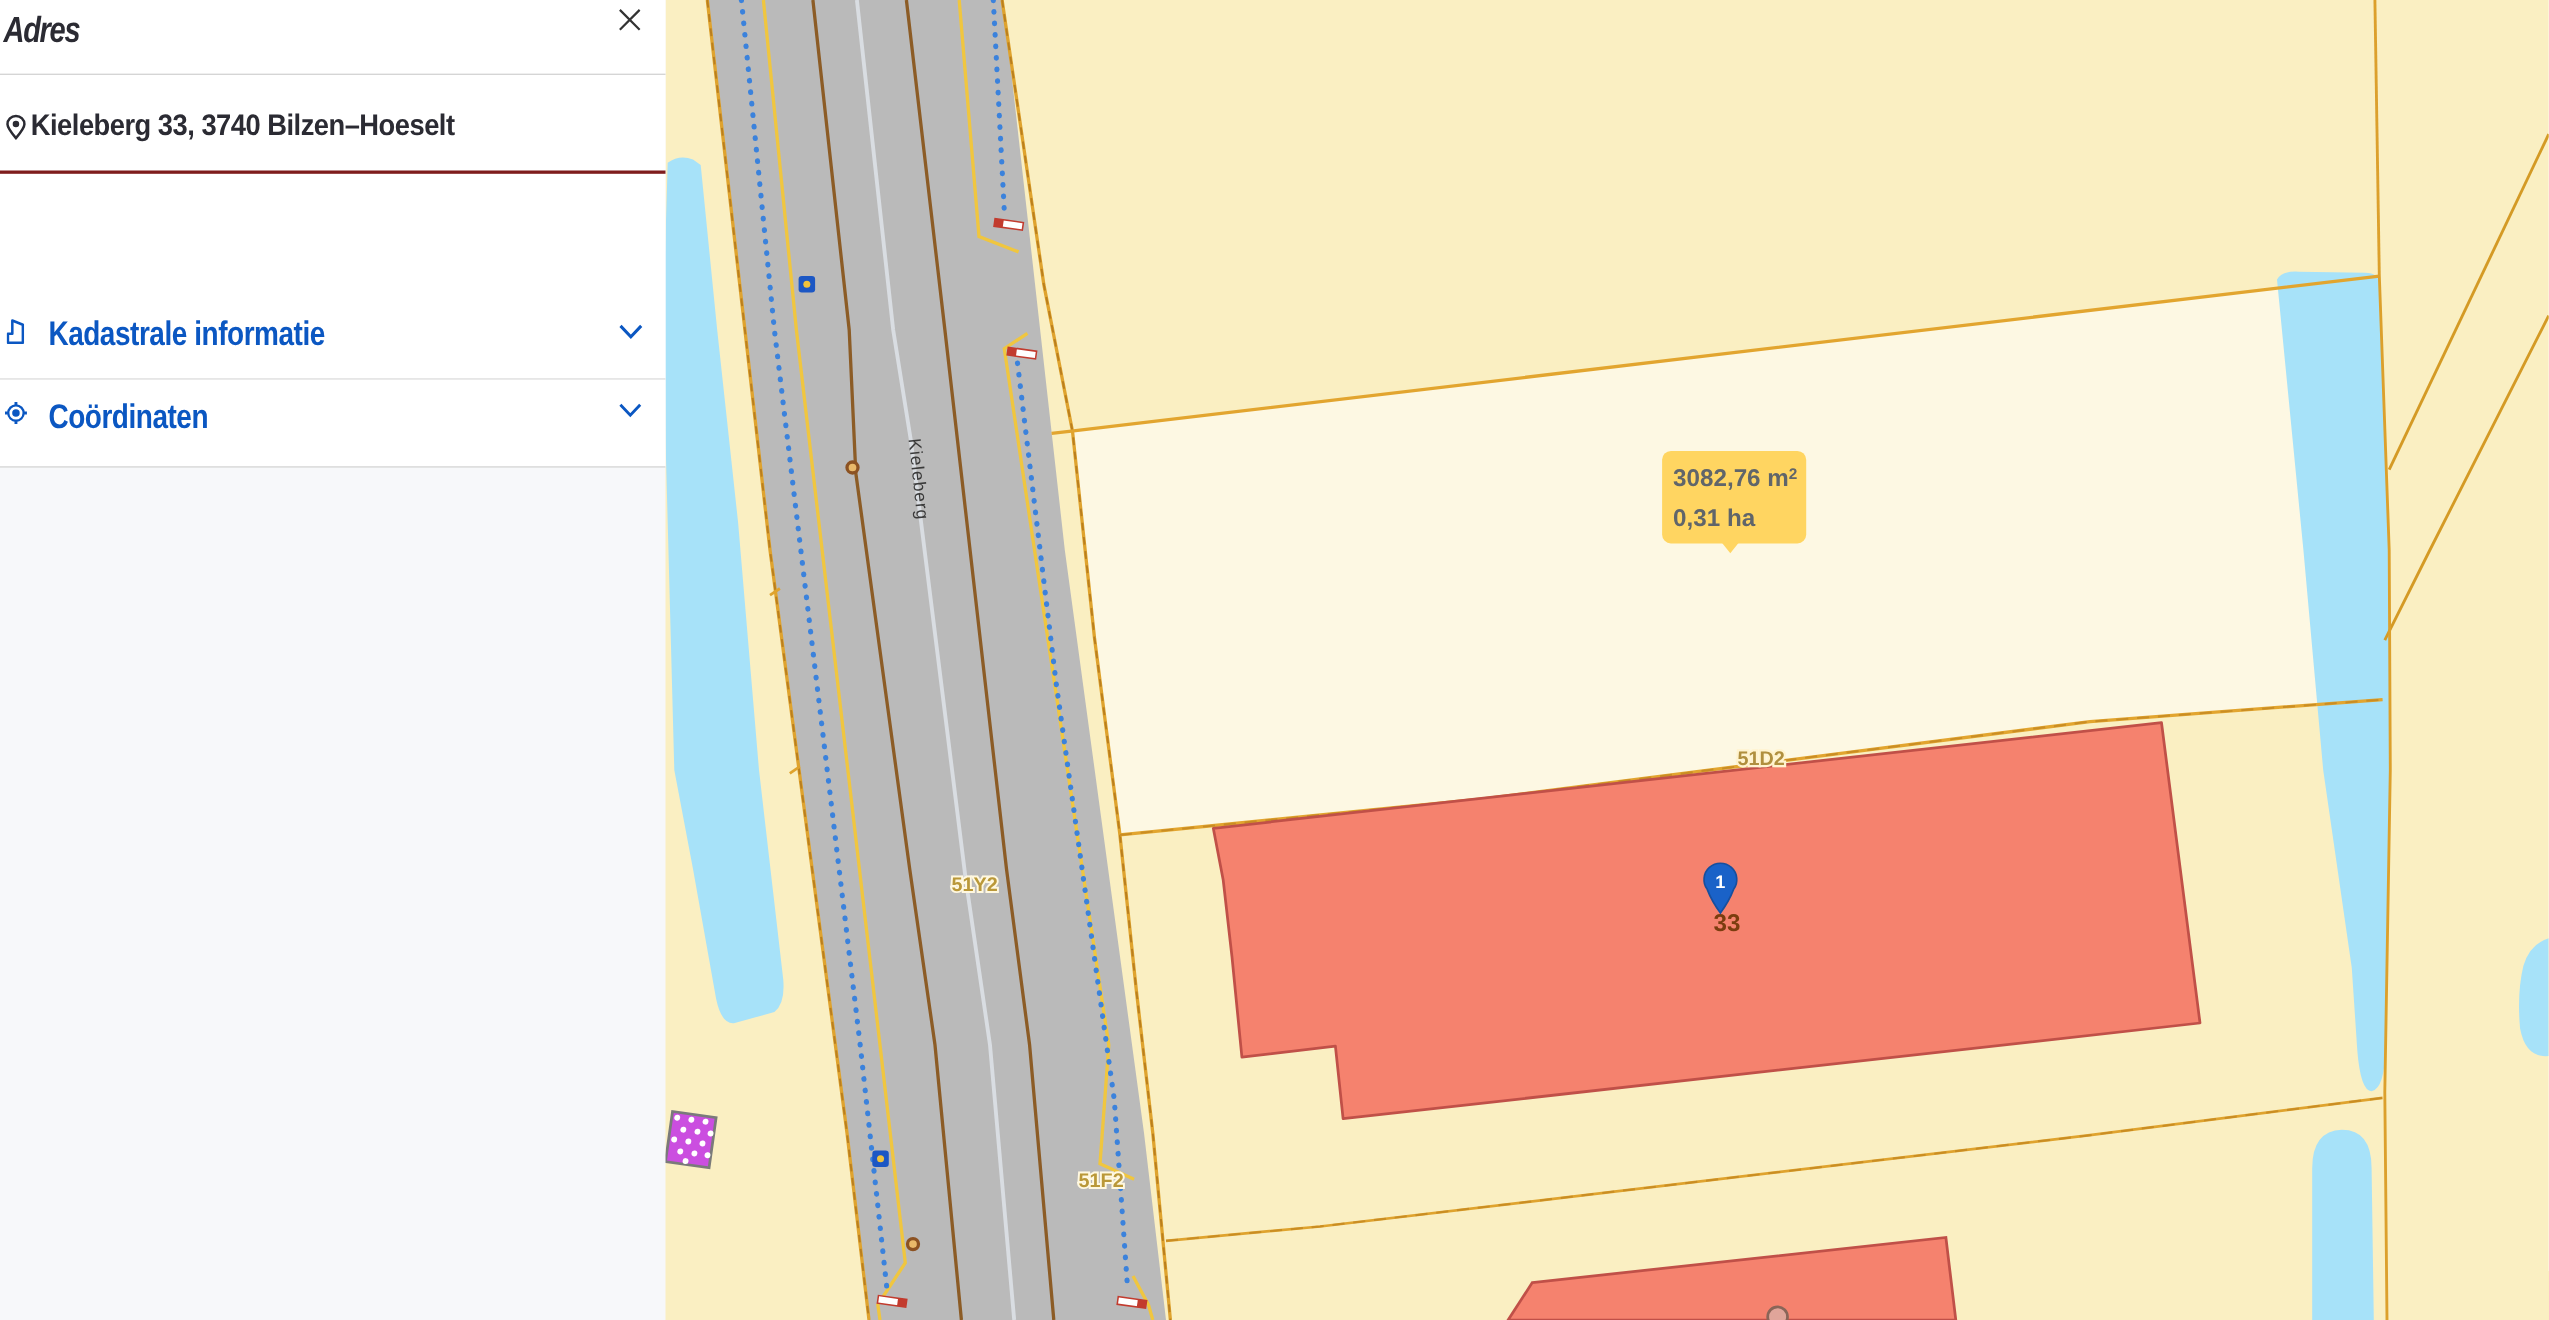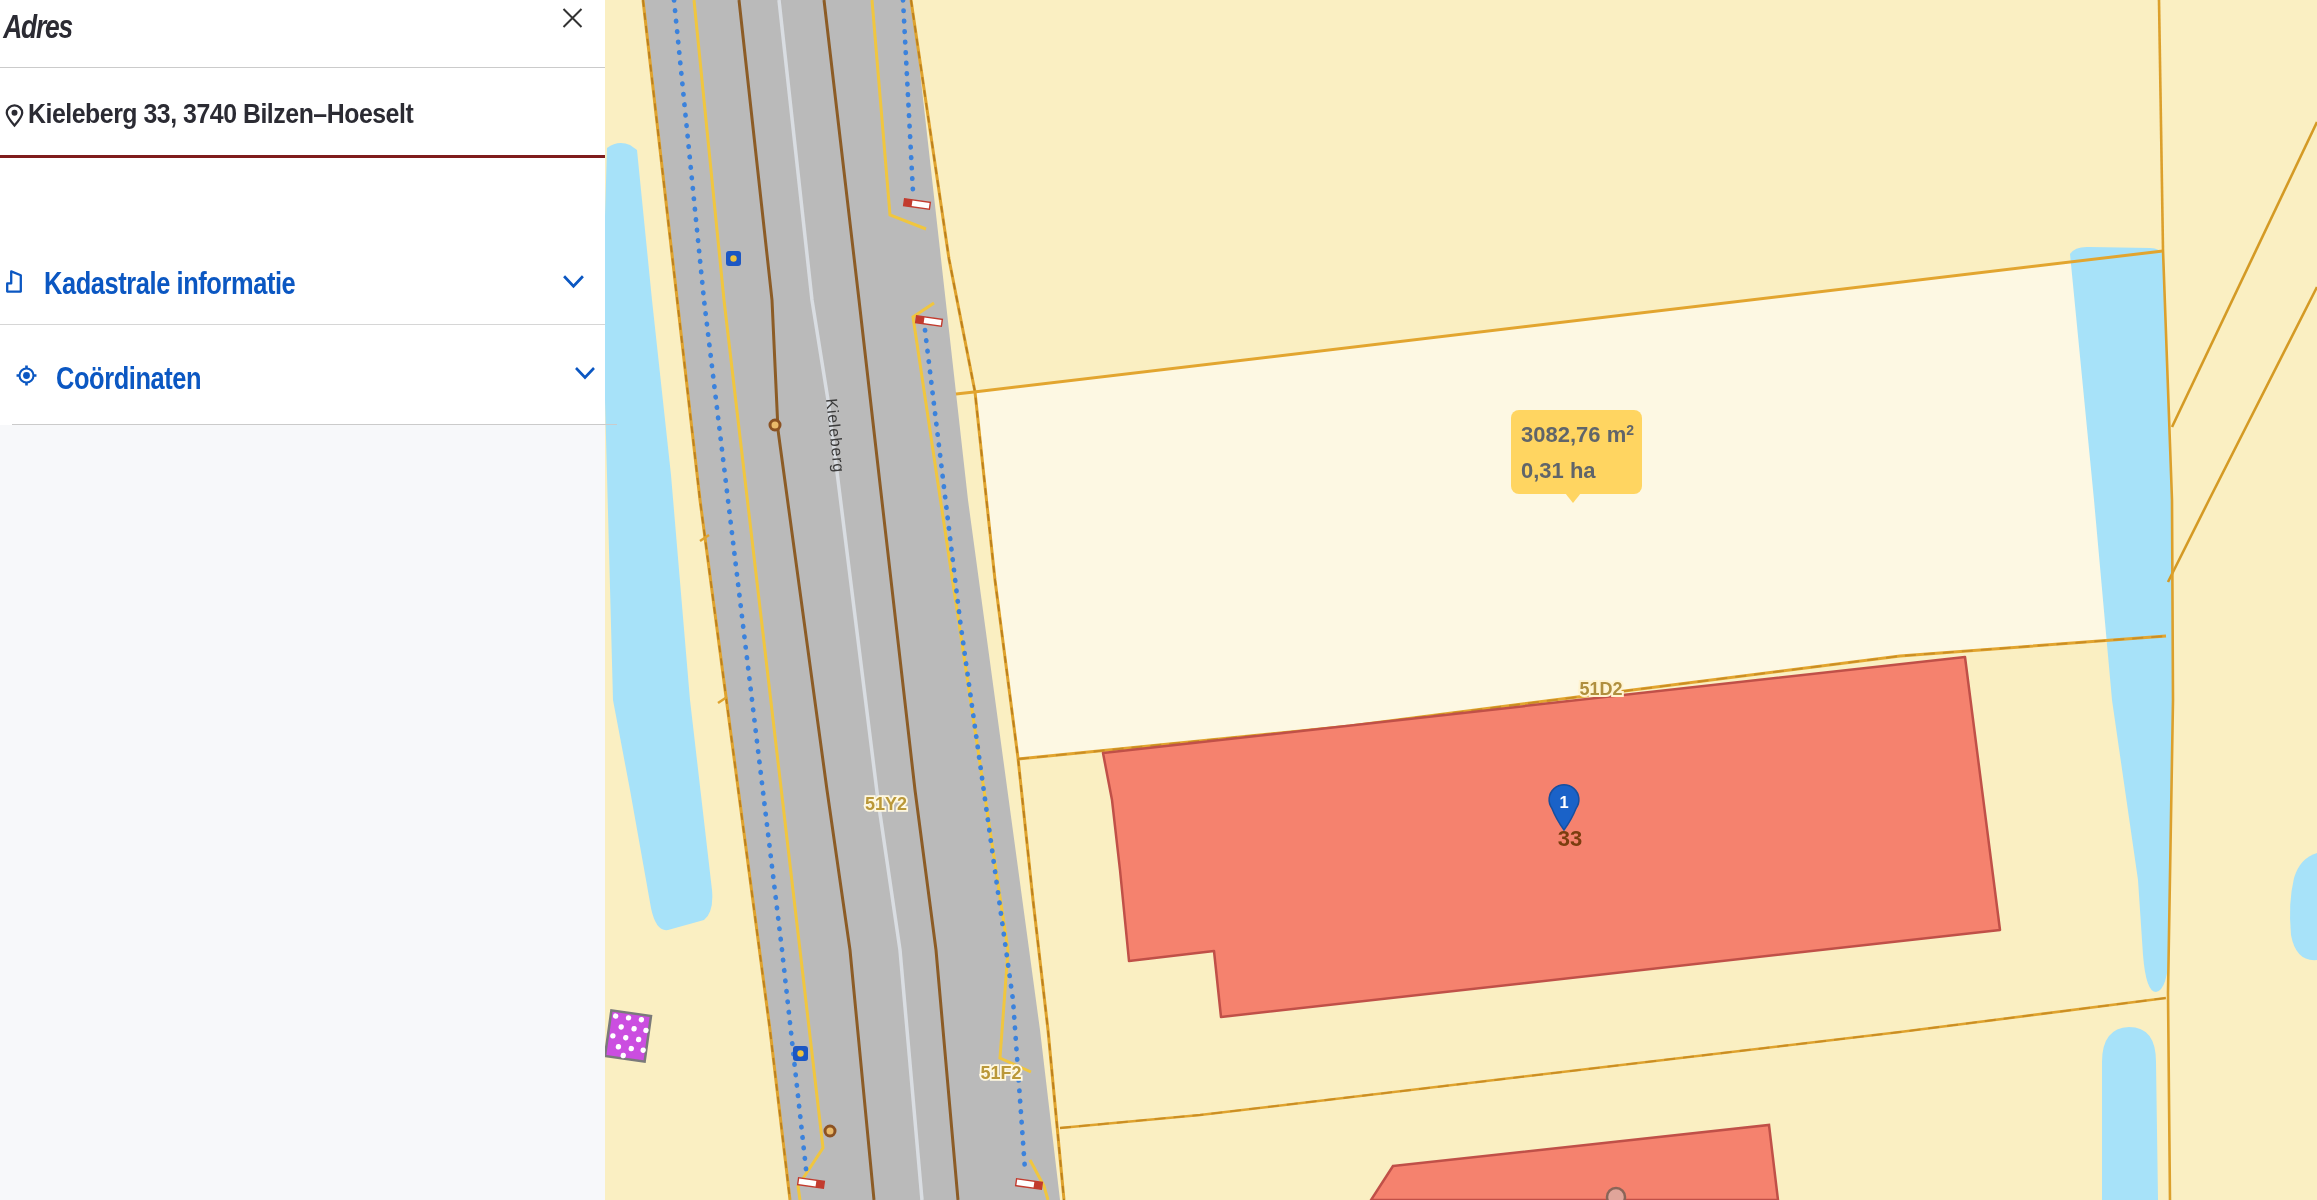--- a/index.html
+++ b/index.html
@@ -6,22 +6,22 @@
     font-family:"Liberation Sans", sans-serif;}
   #map{position:absolute;left:0;top:0;}
   #panel{position:absolute;left:0;top:0;width:605px;height:1200px;background:#f7f8fa;}
   #panel .white{position:absolute;left:0;top:0;width:605px;height:425px;background:#fff;}
   .row{position:absolute;left:0;width:605px;box-sizing:border-box;}
   .hdr{top:0;height:68px;border-bottom:1px solid #cbcbcb;font-style:italic;}
   .hdr h1{margin:0;padding:8px 0 0 4px;font-size:33px;letter-spacing:-1.5px;color:#2b2b33;transform:scaleX(0.80);transform-origin:left;}
   .closex{position:absolute;right:21px;top:7px;width:23px;height:22px;}
   .r2{top:68px;height:90px;border-bottom:3px solid #7f1d1d;}
   .r3{top:158px;height:92px;border-bottom:1px solid #d6d6d6;}
-  .r4{top:242px;height:83px;border-bottom:1px solid #d6d6d6;}
-  .r5{top:333px;height:92px;border-bottom:1px solid #cbcbcb;margin-left:12px;}
+  .r4{top:262px;height:83px;border-bottom:1px solid #d6d6d6;}
+  .r5{top:333px;height:92px;border-bottom:1px solid #cbcbcb;}
   .r5 .bluehead{top:28px;}
   .addr{position:absolute;left:28px;top:31px;font-size:27px;font-weight:bold;
     letter-spacing:-0.5px;color:#2b2b33;transform:scaleX(0.92);transform-origin:left;}
   .lnk{position:absolute;left:33px;top:22px;font-size:26px;color:#0b57c2;
     text-decoration:underline;text-underline-offset:4px;transform:scaleX(0.955);transform-origin:left;}
   .bluehead{position:absolute;left:44px;top:24px;font-size:31px;font-weight:bold;
     letter-spacing:-0.5px;color:#0b57c2;transform:scaleX(0.82);transform-origin:left;}
   .icon{position:absolute;}
 </style>
 </head>

